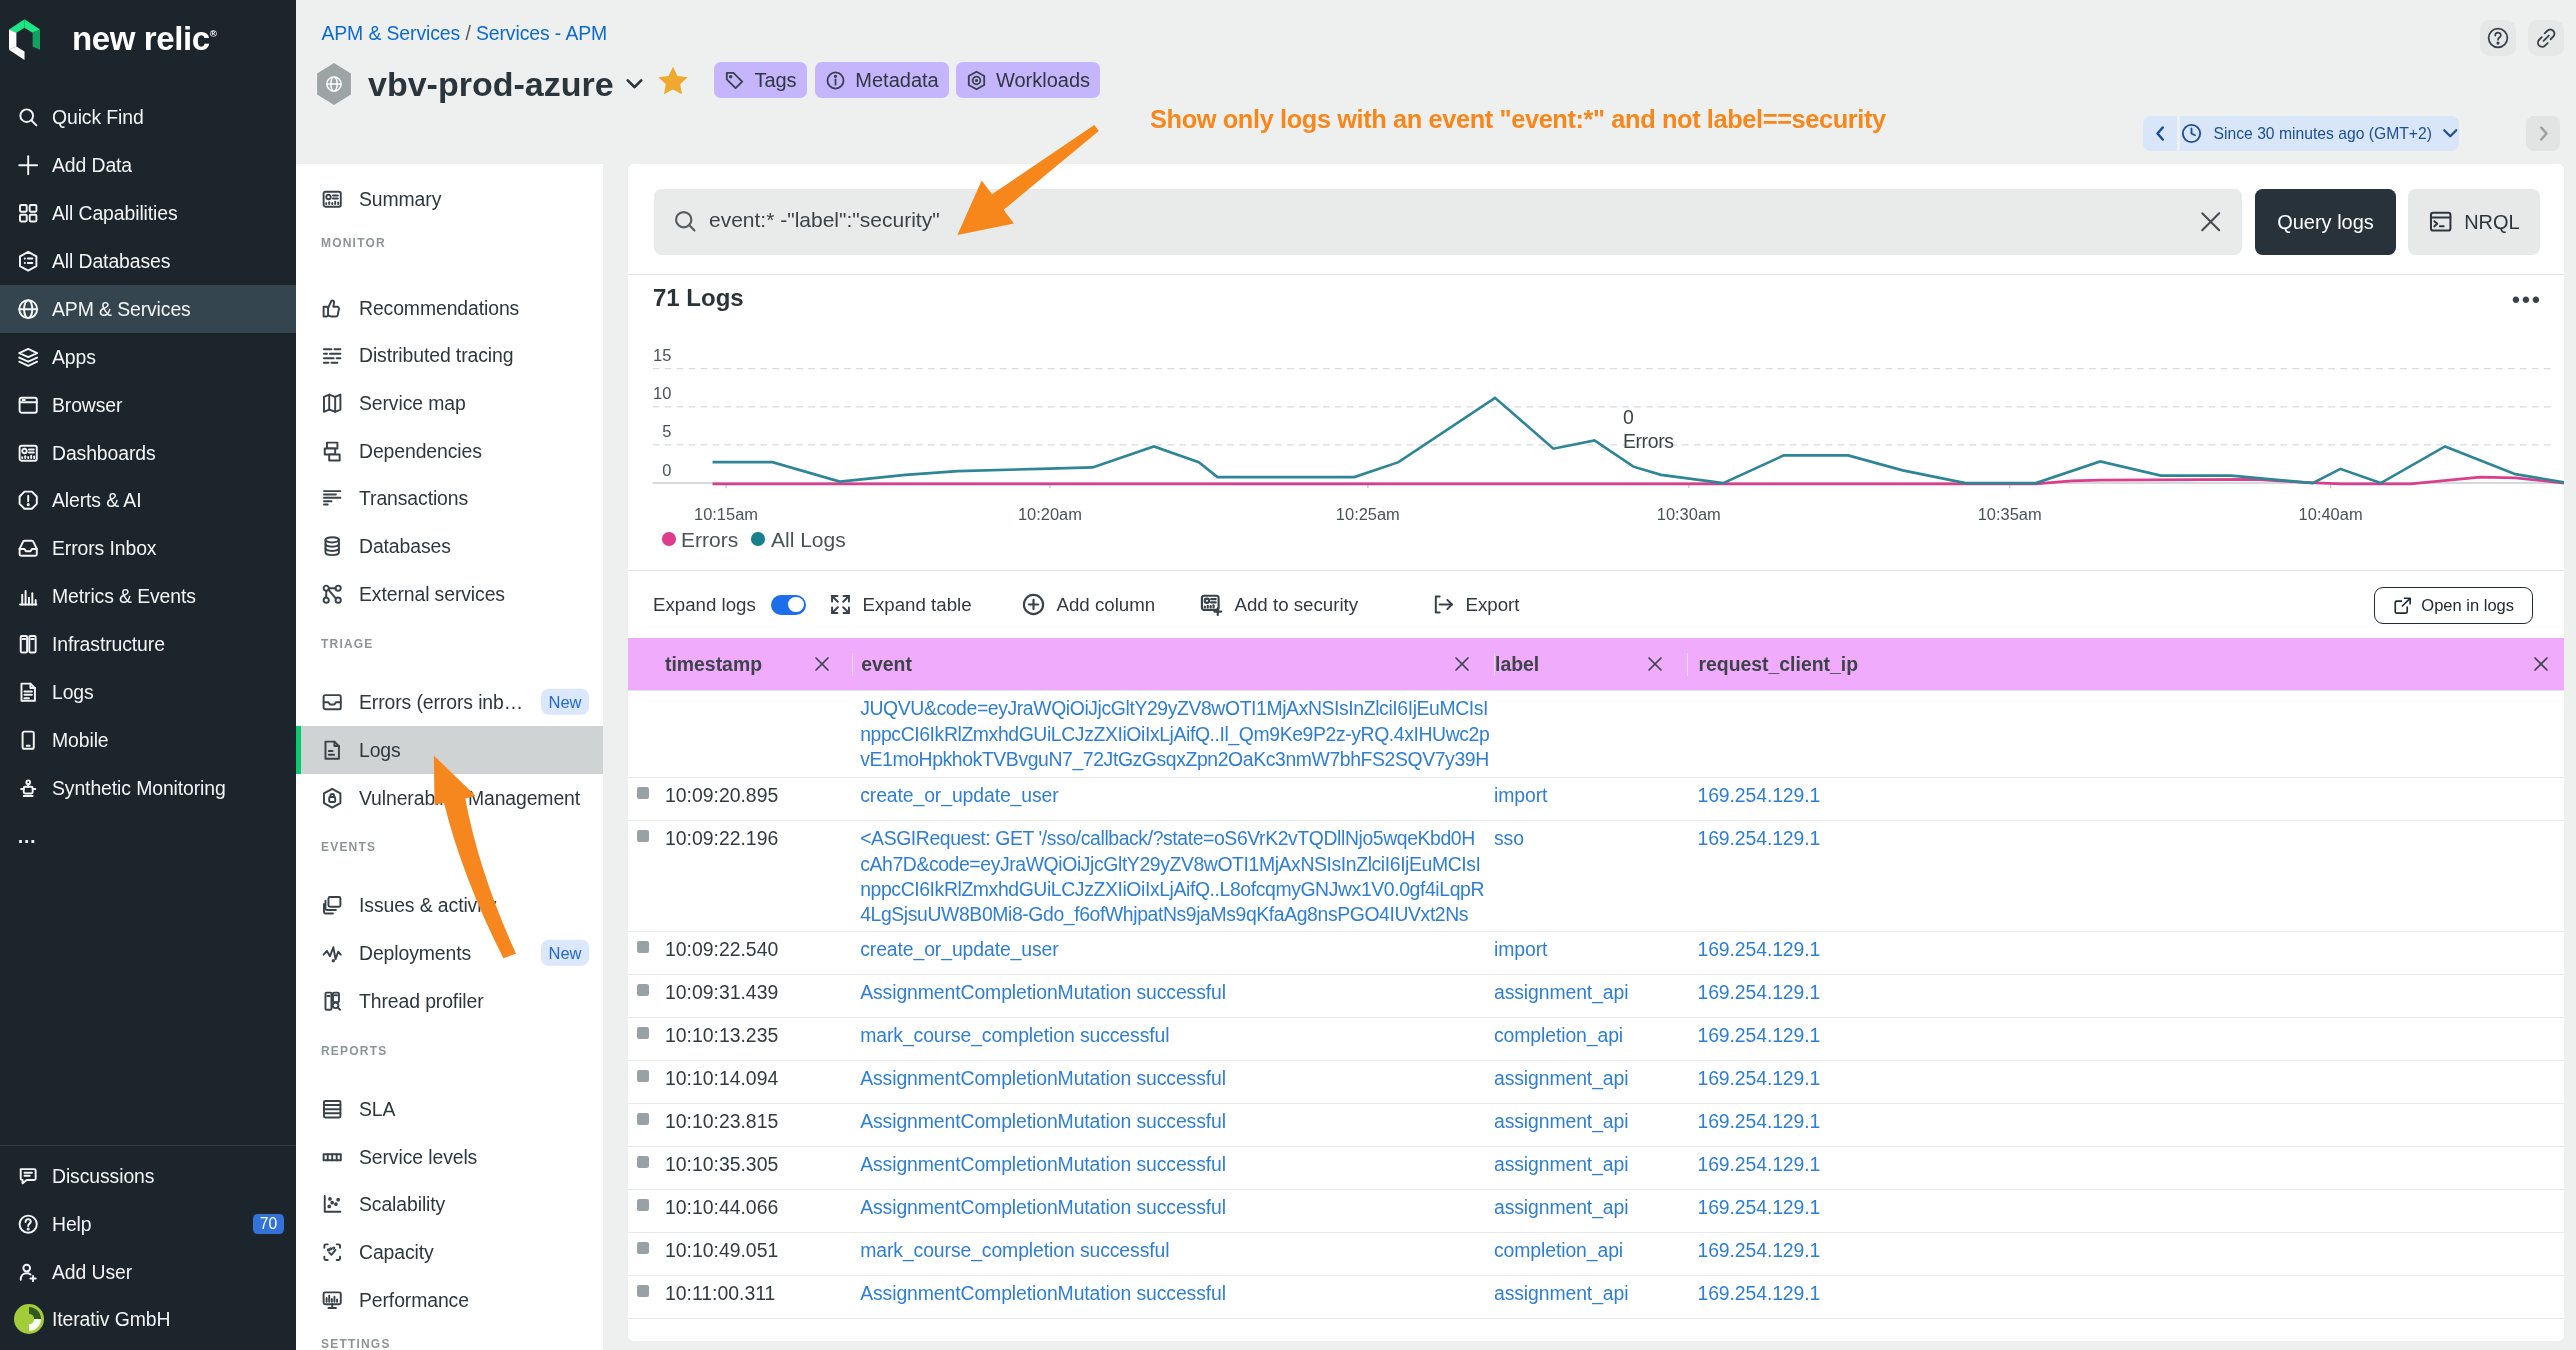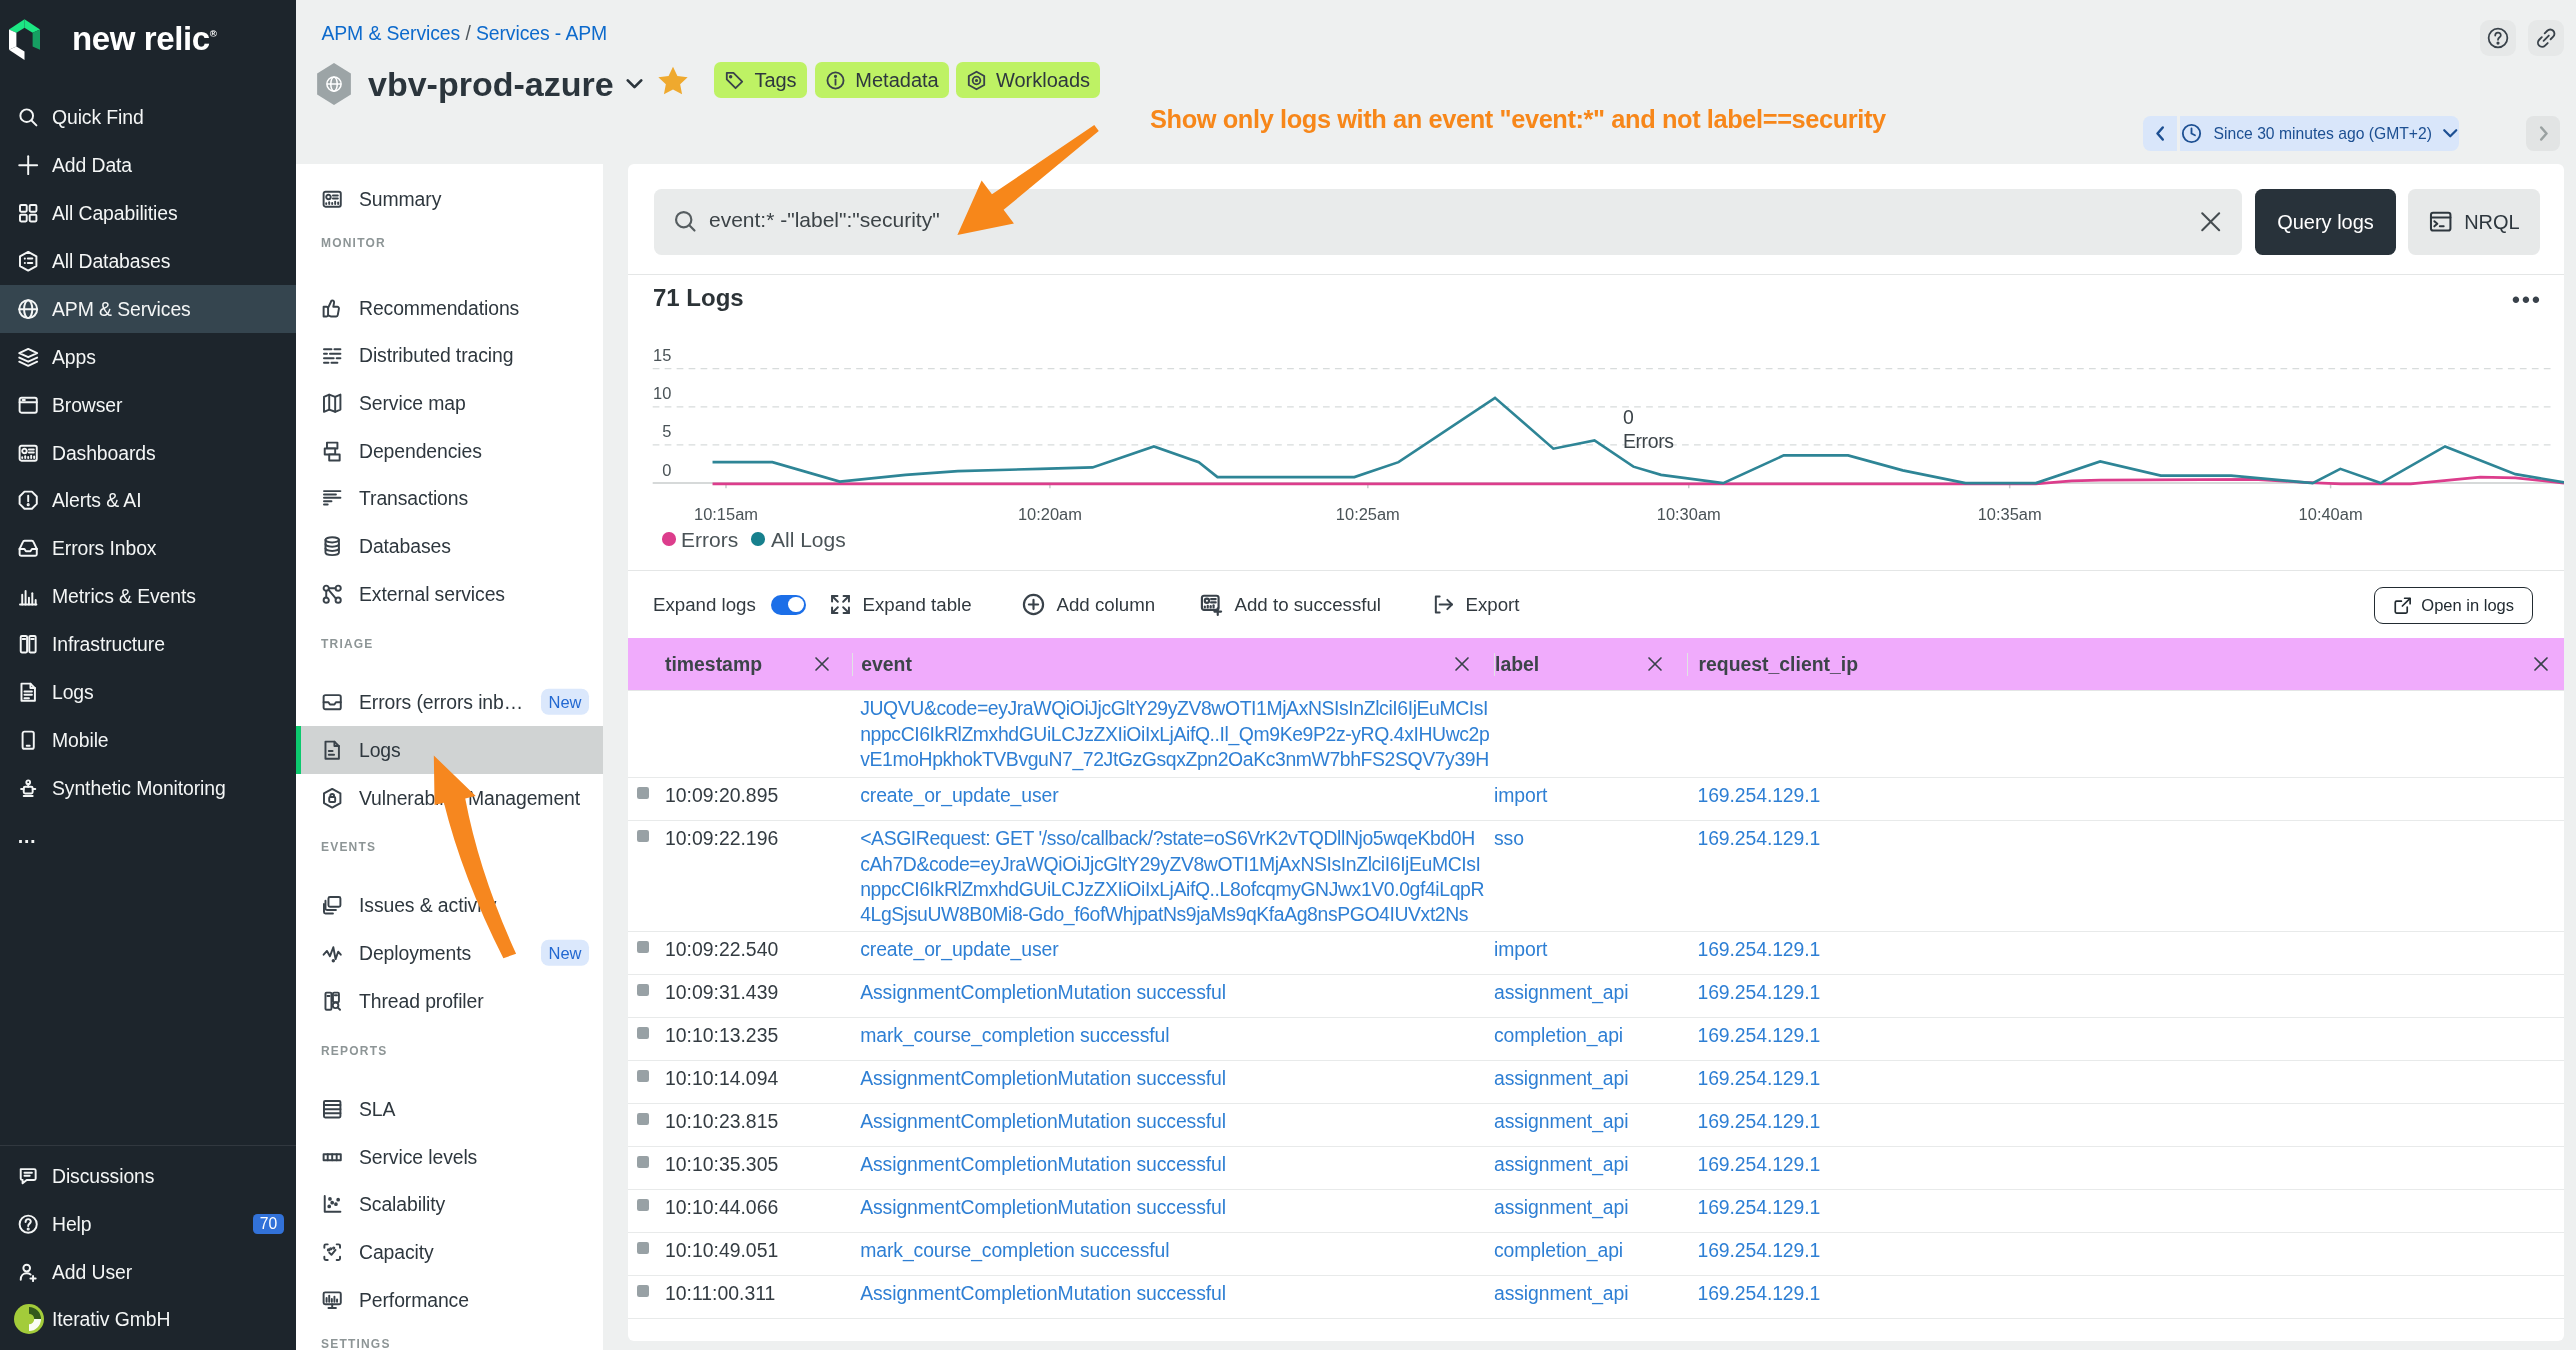--- a/index.html
+++ b/index.html
@@ -28,21 +28,21 @@
   .nitem.sel { background:#d0d3d3; }
   .nitem.sel::before { content:""; position:absolute; left:0; top:0; width:5.2px; height:100%; background:#0cc96e; }
 
   
   #header { position:absolute; left:296px; top:0; width:2280px; height:164px; }
   .crumb { position:absolute; left:25.4px; top:22px; font-size:19.4px; letter-spacing:-0.1px; color:#0d6acc; }
   .crumb .sep { color:#50585e; }
   #title { position:absolute; left:21px; top:64px; height:42px; }
   .hexbadge { position:absolute; left:0px; top:-0.7px; width:34px; height:42px; }
   #title .t { position:absolute; left:51px; top:0.7px; font-size:34px; font-weight:bold; color:#2b353c; white-space:nowrap; }
-  .hbtn { position:absolute; top:62px; height:36px; background:#bef264; border-radius:6.7px; display:flex; align-items:center; justify-content:center; gap:9px; font-size:20px; color:#2e373e; }
+  .hbtn { position:absolute; top:62px; height:36px; background:#c4b5fd; border-radius:6.7px; display:flex; align-items:center; justify-content:center; gap:9px; font-size:20px; color:#2e373e; }
   .topbtn { position:absolute; top:20px; width:36px; height:36px; background:#e6e8e8; border-radius:9px; display:flex; align-items:center; justify-content:center; }
 
   
   #timepick { position:absolute; top:116px; height:35px; }
   #timepick .seg { position:absolute; top:0; height:35px; background:#d9e6fa; display:flex; align-items:center; justify-content:center; color:#1c4f92; }
 
   
   #panel { position:absolute; left:628px; top:164px; width:1936px; height:1177px; background:#fff; border-radius:6px; }
   #searchbar { position:absolute; left:26px; top:25px; width:1588px; height:66px; background:#e9ebeb; border-radius:7.5px; }
   #searchbar .q { position:absolute; left:55px; top:19.4px; font-size:21px; color:#3c4347; }
@@ -637,21 +637,21 @@
         <circle cx="9.5" cy="10.5" r="2.6"></circle>
         <line x1="14.5" y1="8.5" x2="20" y2="8.5"></line>
         <line x1="14.5" y1="12.5" x2="20" y2="12.5"></line>
         <line x1="7" y1="17.5" x2="7" y2="18.5"></line>
         <line x1="10.5" y1="16.5" x2="10.5" y2="18.5"></line>
         <line x1="14" y1="17" x2="14" y2="18.5"></line>
         <line x1="17.5" y1="16" x2="17.5" y2="18.5"></line>
         <line x1="22.5" y1="19.5" x2="22.5" y2="27.5"></line>
         <line x1="18.5" y1="23.5" x2="26.5" y2="23.5"></line>
       </svg>
-      <span>Add to successful</span>
+      <span>Add to security</span>
     </div>
     <div class="tbi" style="left:804px">
       <svg class="id" style="width:23px;height:23px" viewBox="0 0 30 30">
         <path d="M10 4.5 L5 4.5 L5 25.5 L10 25.5"></path>
         <line x1="10" y1="15" x2="26" y2="15"></line>
         <path d="M20 9 L26 15 L20 21"></path>
       </svg>
       <span>Export</span>
     </div>
     <div style="position:absolute;left:1746px;top:423px;width:159px;height:37px;border:1.9px solid #222b31;border-radius:9px;display:flex;align-items:center;justify-content:center;gap:9px;font-size:16.5px;color:#222b31;white-space:nowrap">

